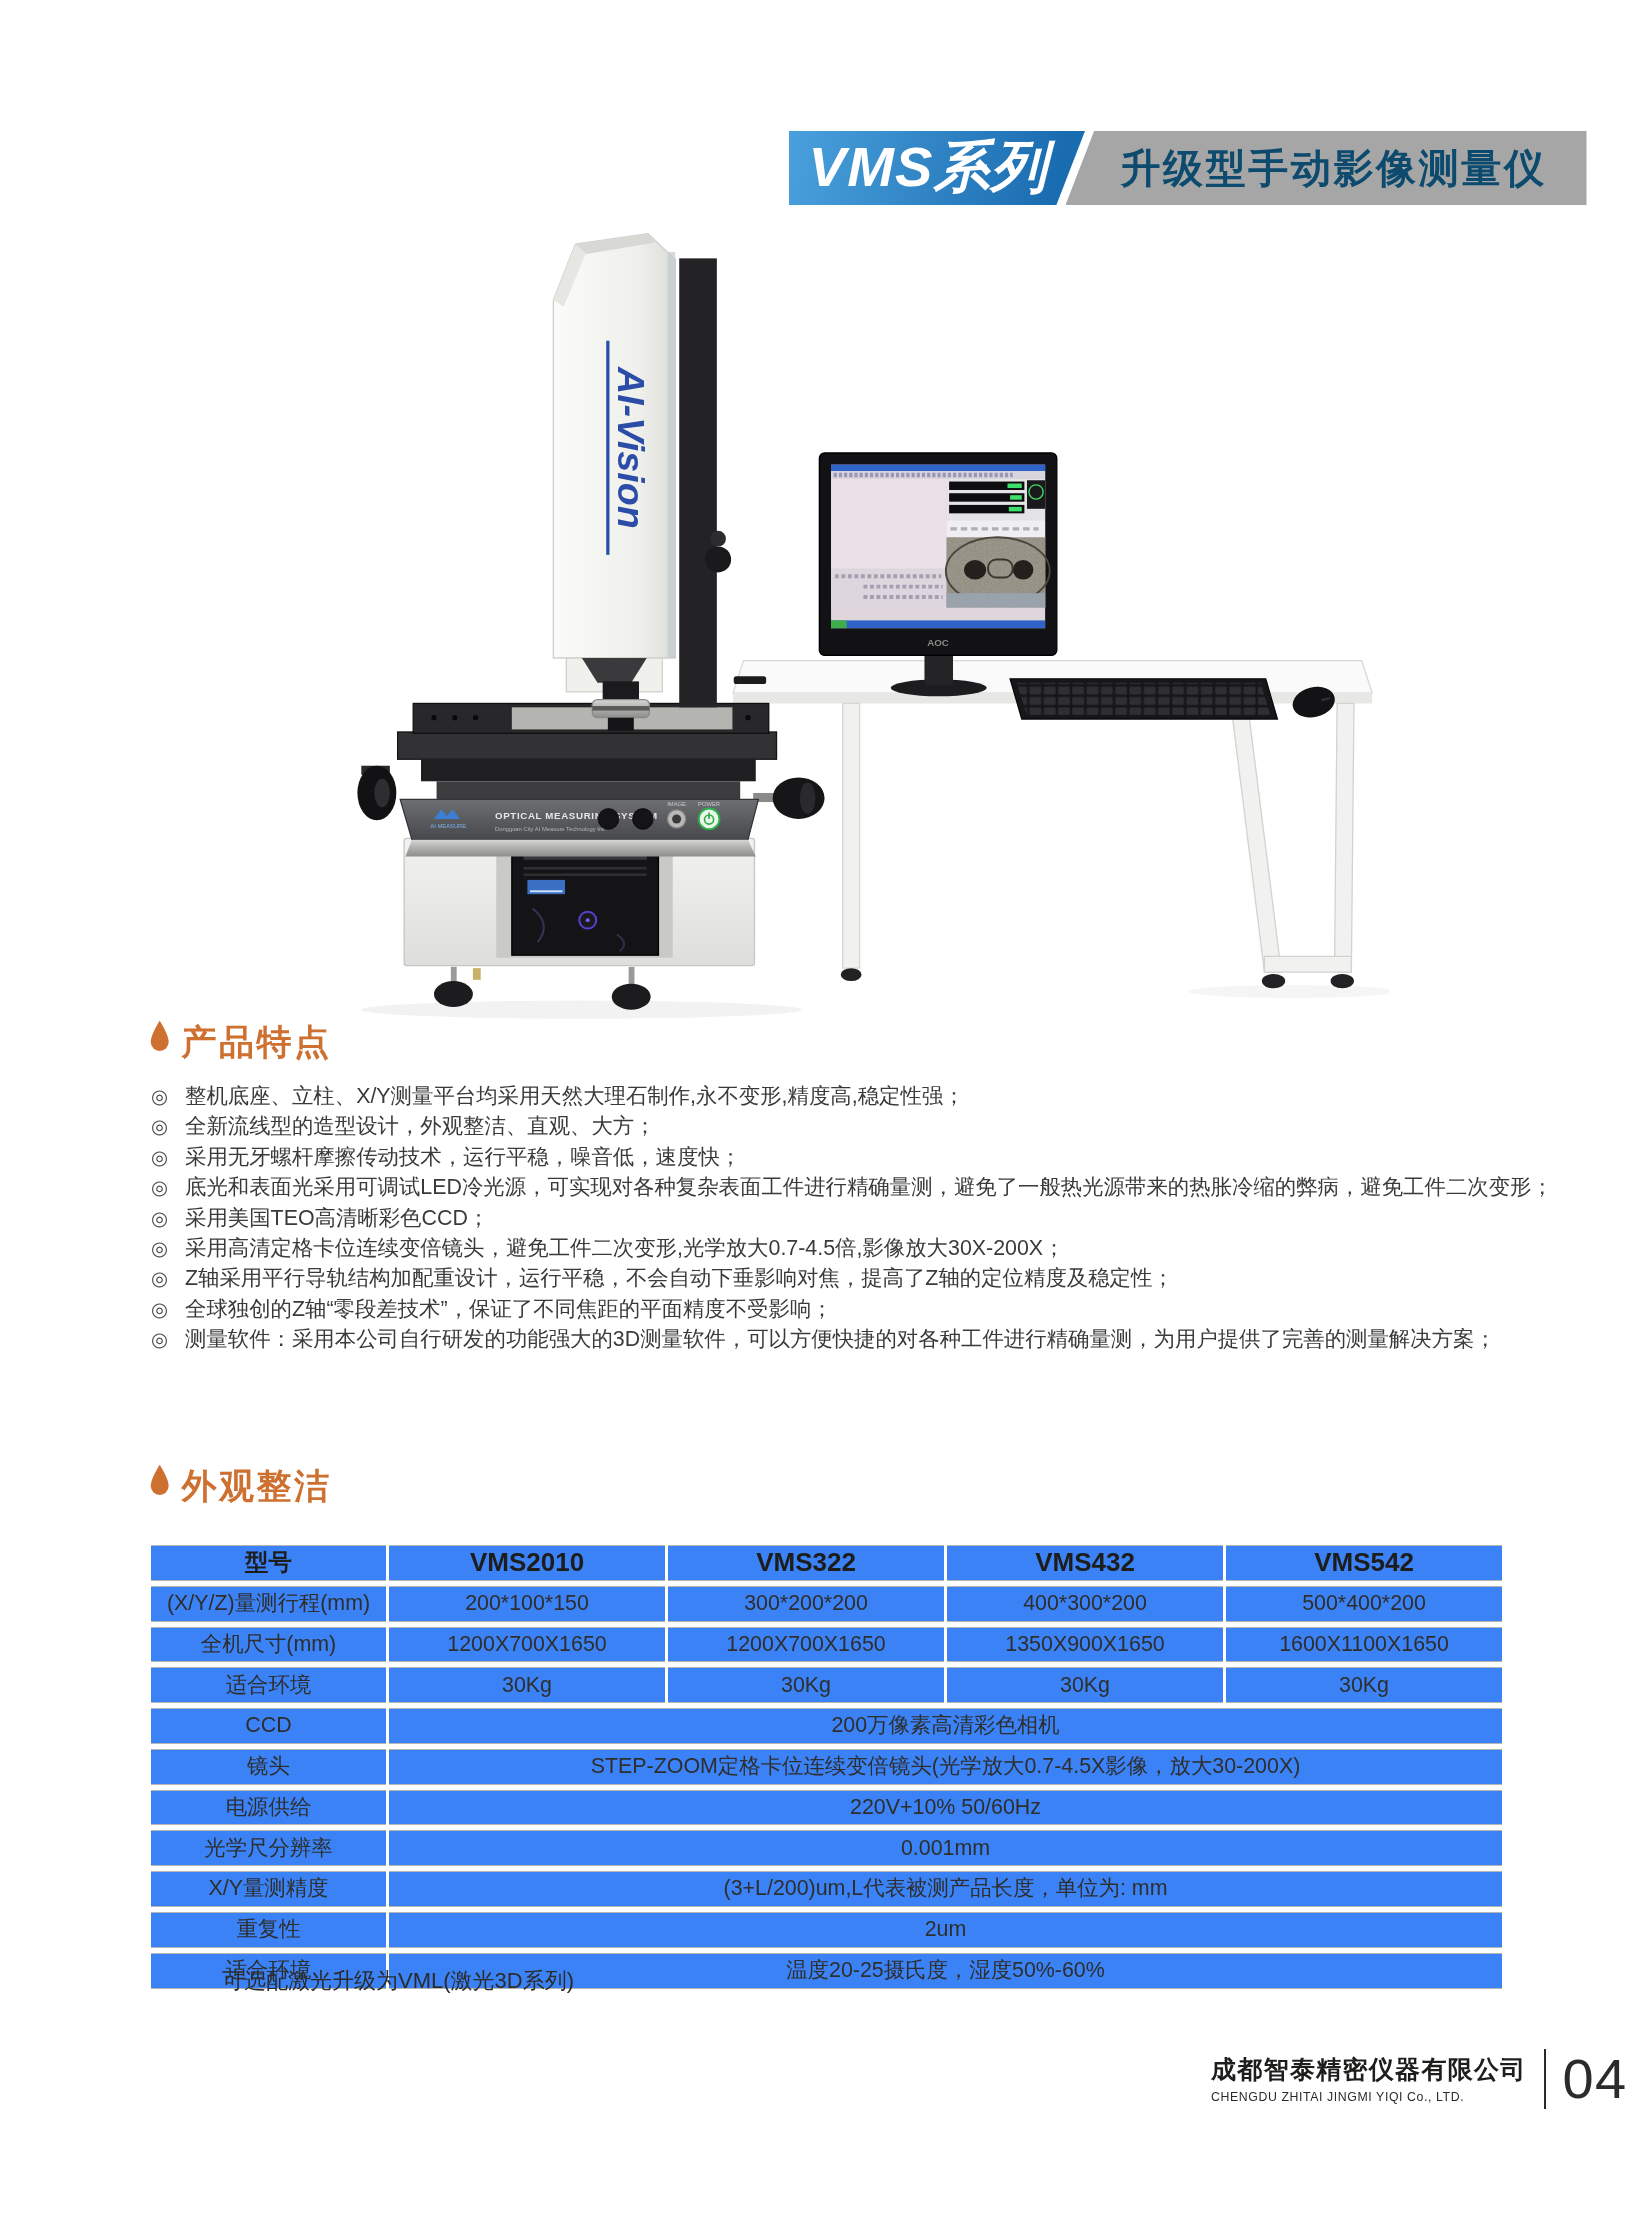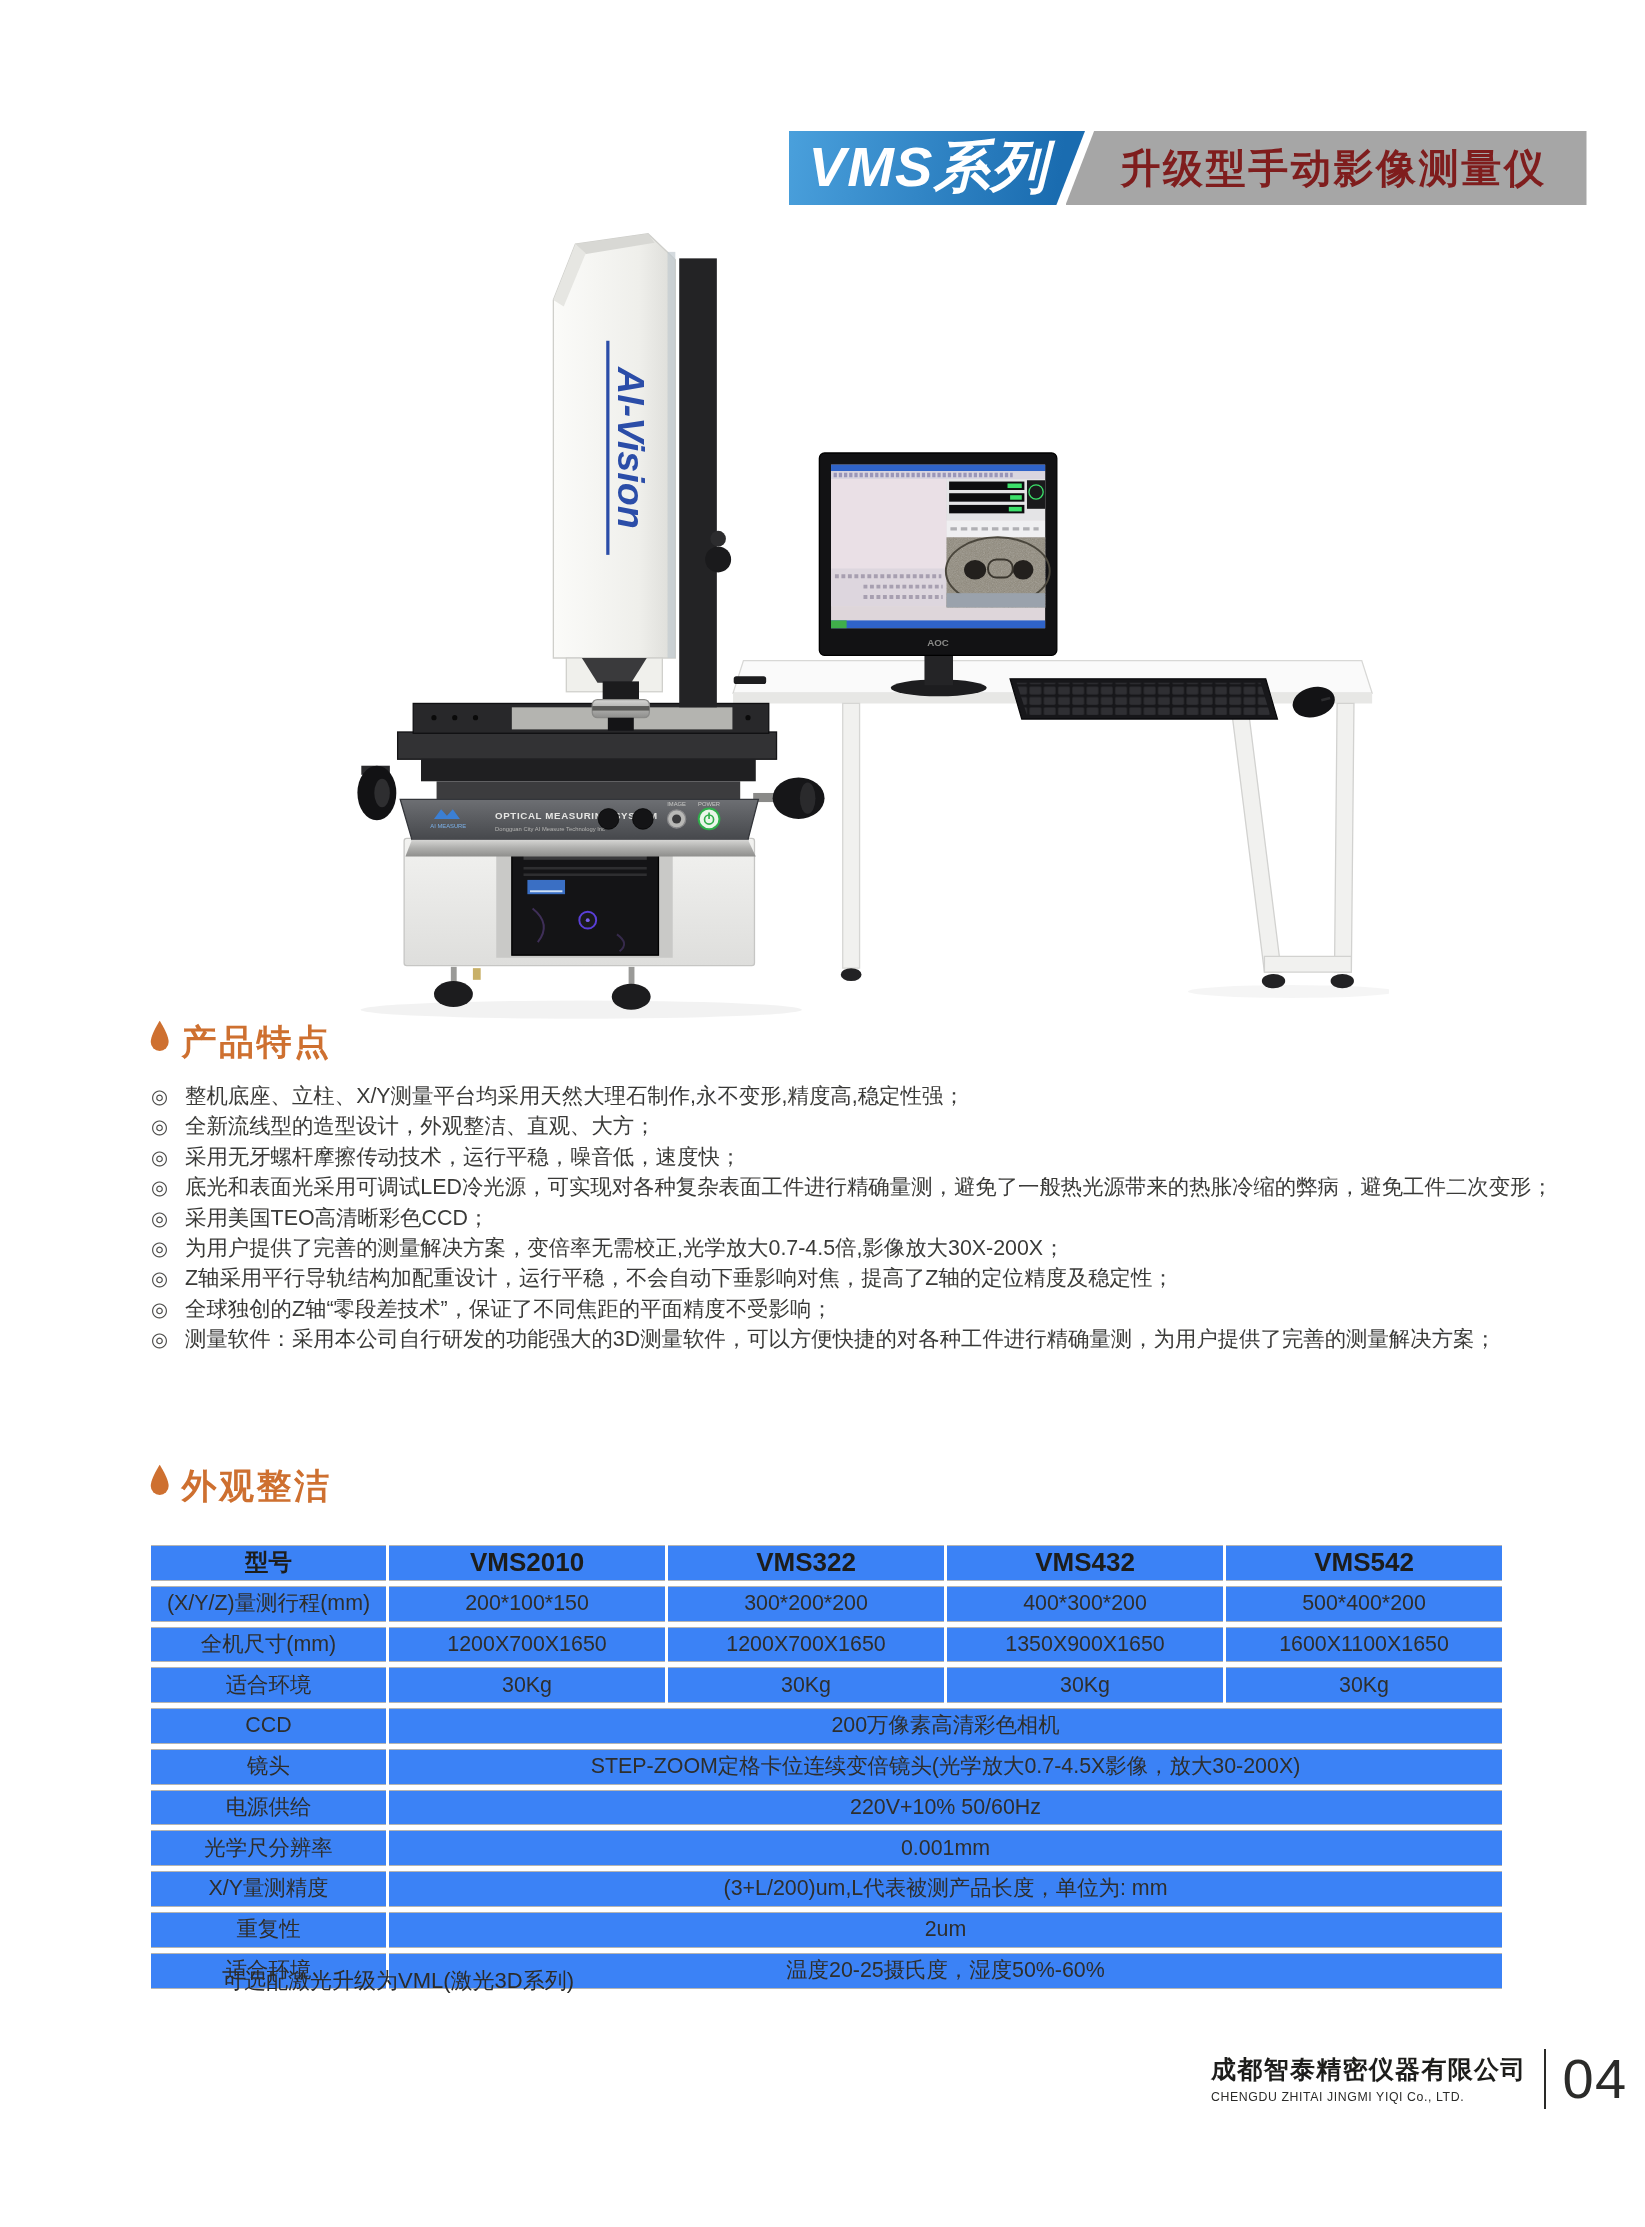--- a/index.html
+++ b/index.html
@@ -8,21 +8,21 @@
 
   
   .header-band{position:absolute;top:131px;left:789px;display:flex;height:74px;}
   .series-box{background:linear-gradient(100deg,#4aa0dc 0%,#1a6cb0 90%);
       clip-path:polygon(0 0,100% 0,calc(100% - 28.6px) 100%,0 100%);
       width:296px;height:74px;display:flex;align-items:center;padding-left:19.5px;box-sizing:border-box;}
   .series-box span{font-size:56px;font-weight:700;font-style:italic;color:#fff;letter-spacing:1.3px;}
   .subtitle-box{background:#a6a6a6;clip-path:polygon(28.6px 0,100% 0,100% 100%,0 100%);
       height:74px;width:521px;margin-left:-19.5px;display:flex;align-items:center;
       padding-left:55px;box-sizing:border-box;}
-  .subtitle-box span{font-size:40px;font-weight:700;color:#7f1d1d;letter-spacing:2.6px;}
+  .subtitle-box span{font-size:40px;font-weight:700;color:#0c4a6e;letter-spacing:2.6px;}
 
   
   .photo-wrap{position:absolute;top:214px;left:312px;width:1077px;height:805px;}
 
   
   .section-title{position:absolute;display:flex;gap:10px;}
   .section-title h2{margin:0;font-size:35px;font-weight:700;color:#ce7030;letter-spacing:2.6px;}
   .features-title{top:1019px;left:148px;}
   .specs-title{top:1463px;left:148px;}
 
@@ -273,21 +273,21 @@
       <li>
         <span class="bullet">◎</span>
         <span>底光和表面光采用可调试LED冷光源，可实现对各种复杂表面工件进行精确量测，避免了一般热光源带来的热胀冷缩的弊病，避免工件二次变形；</span>
       </li>
       <li>
         <span class="bullet">◎</span>
         <span>采用美国TEO高清晰彩色CCD；</span>
       </li>
       <li>
         <span class="bullet">◎</span>
-        <span>为用户提供了完善的测量解决方案，变倍率无需校正,光学放大0.7-4.5倍,影像放大30X-200X；</span>
+        <span>采用高清定格卡位连续变倍镜头，避免工件二次变形,光学放大0.7-4.5倍,影像放大30X-200X；</span>
       </li>
       <li>
         <span class="bullet">◎</span>
         <span>Z轴采用平行导轨结构加配重设计，运行平稳，不会自动下垂影响对焦，提高了Z轴的定位精度及稳定性；</span>
       </li>
       <li>
         <span class="bullet">◎</span>
         <span>全球独创的Z轴“零段差技术”，保证了不同焦距的平面精度不受影响；</span>
       </li>
       <li>

